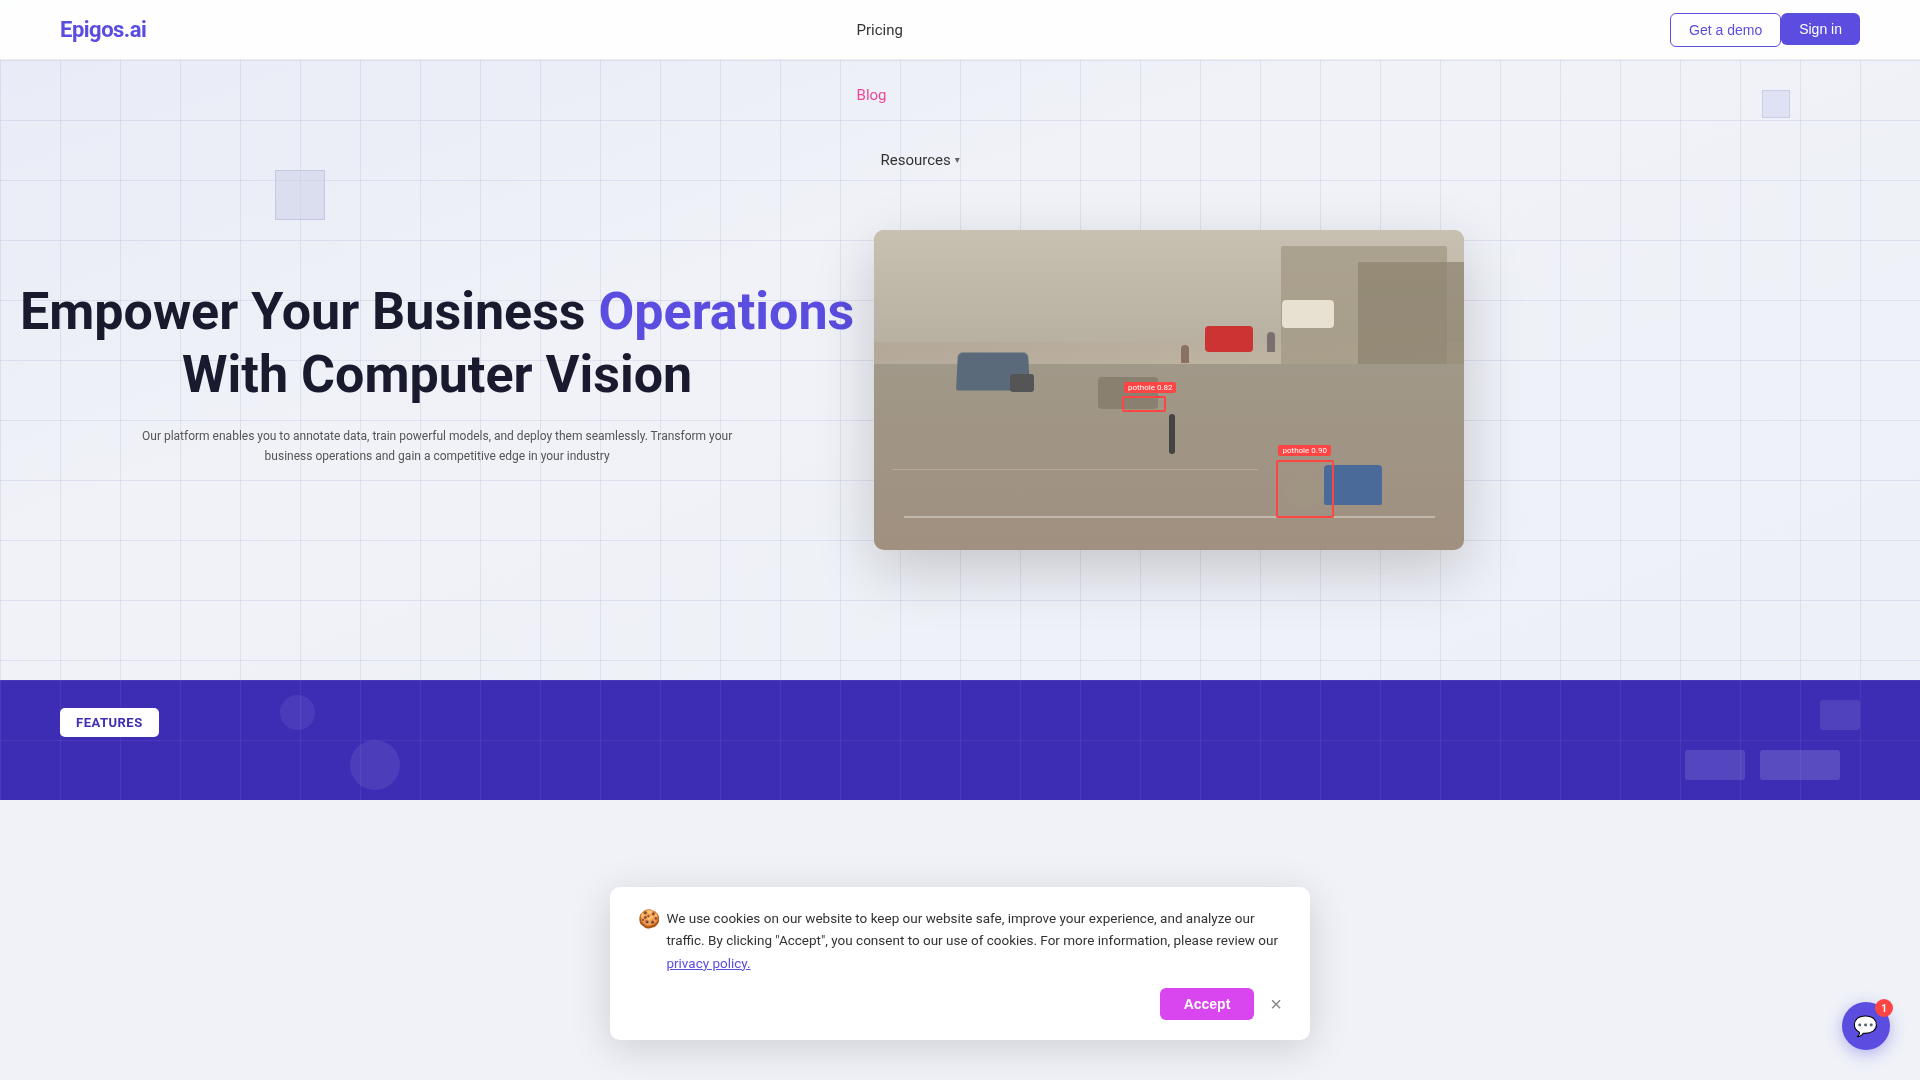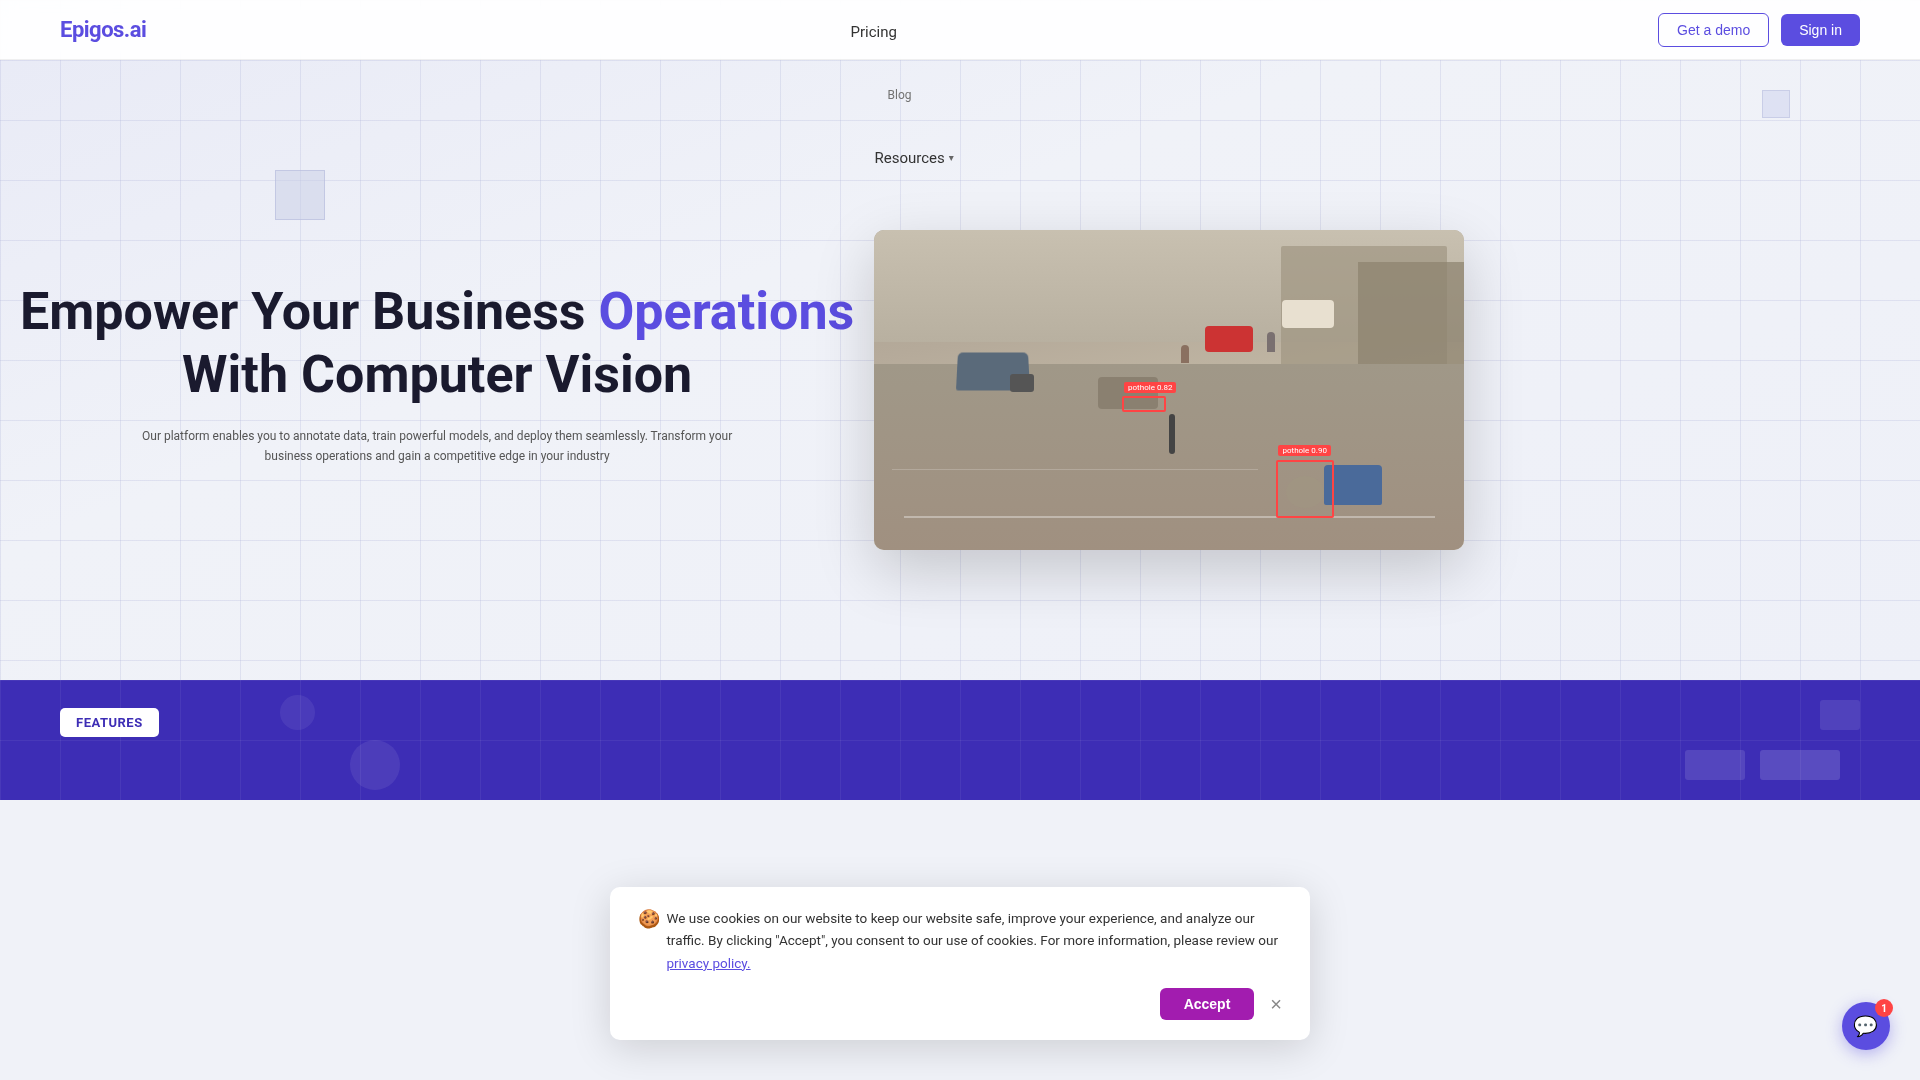--- a/index.html
+++ b/index.html
@@ -24,30 +24,30 @@
     <div style="display:flex;align-items:center;gap:4px;cursor:pointer;font-size:15px;color:#333;">
       <span>Product</span>
       <span style="font-size:10px;color:#666;">▾</span>
     </div>
     <div style="cursor:pointer;font-size:15px;color:#be185d;text-decoration:underline;">
       <span>Industries</span>
     </div>
     <div style="cursor:pointer;font-size:15px;color:#333;">
       <span>Pricing</span>
     </div>
-    <div style="cursor:pointer;font-size:12px;color:#737373;margin-left:37px;">
+    <div style="cursor:pointer;font-size:15px;color:#ec4899;">
       <span>Blog</span>
     </div>
     <div style="display:flex;align-items:center;gap:4px;cursor:pointer;font-size:15px;color:#333;margin-left:24px;">
       <span>Resources</span>
       <span style="font-size:10px;color:#666;">▾</span>
     </div>
   </div>
 
-  <div style="display:flex;align-items:center;gap:12px;">
+  <div style="display:flex;align-items:flex-start;">
     <button style="padding:8px 18px;border:1.5px solid #5b4de0;background:transparent;color:#5b4de0;border-radius:6px;font-size:14px;cursor:pointer;font-weight:500;">Get a demo</button>
     <button style="padding:8px 18px;background:#5b4de0;color:#fff;border:none;border-radius:6px;font-size:14px;cursor:pointer;font-weight:500;">Sign in</button>
   </div>
 </nav>
 
 <section style="padding-top:100px;min-height:680px;background:linear-gradient(160deg,#e8eaf6 0%,#f0f2f8 40%,#eef0f8 100%);position:relative;overflow:hidden;display:flex;flex-direction:row;align-items:center;">
 
   <div style="position:absolute;inset:0;background-image:linear-gradient(rgba(180,185,220,0.3) 1px,transparent 1px),linear-gradient(90deg,rgba(180,185,220,0.3) 1px,transparent 1px);background-size:60px 60px;pointer-events:none;"></div>
 
   <div style="position:absolute;width:50px;height:50px;top:170px;left:275px;background:rgba(200,205,230,0.5);border:1px solid rgba(180,185,220,0.6);"></div>
@@ -117,21 +117,21 @@
 <div style="position:fixed;bottom:40px;left:50%;transform:translateX(-50%);background:#fff;border-radius:10px;padding:20px 28px;box-shadow:0 8px 40px rgba(0,0,0,0.15);width:700px;z-index:200;display:flex;flex-direction:column;gap:14px;">
 
   <div style="display:flex;align-items:flex-start;gap:6px;">
     <span style="font-size:18px;flex-shrink:0;margin-top:1px;">🍪</span>
     <p style="font-size:13.5px;color:#333;line-height:1.65;">
       <span>We use cookies on our website to keep our website safe, improve your experience, and analyze our traffic. By clicking "Accept", you consent to our use of cookies. For more information, please review our </span><a style="color:#5b4de0;text-decoration:underline;cursor:pointer;">privacy policy.</a>
     </p>
   </div>
 
   <div style="display:flex;align-items:center;gap:16px;align-self:flex-end;">
-    <button style="background:#a21caf;color:#fff;border:none;border-radius:6px;padding:8px 24px;font-size:14px;cursor:pointer;font-weight:600;">Accept</button>
+    <button style="background:#d946ef;color:#fff;border:none;border-radius:6px;padding:8px 24px;font-size:14px;cursor:pointer;font-weight:600;">Accept</button>
     <button style="background:none;border:none;font-size:20px;color:#888;cursor:pointer;line-height:1;">×</button>
   </div>
 </div>
 
 <div style="position:fixed;bottom:30px;right:30px;z-index:300;width:48px;height:48px;background:#5b4de0;border-radius:50%;display:flex;align-items:center;justify-content:center;cursor:pointer;box-shadow:0 4px 16px rgba(91,77,224,0.4);">
   <span style="color:#fff;font-size:20px;">💬</span>
   <div style="position:absolute;top:-3px;right:-3px;background:#ff4444;color:#fff;font-size:10px;font-weight:700;width:18px;height:18px;border-radius:50%;display:flex;align-items:center;justify-content:center;">1</div>
 </div>
 
 </body></html>

